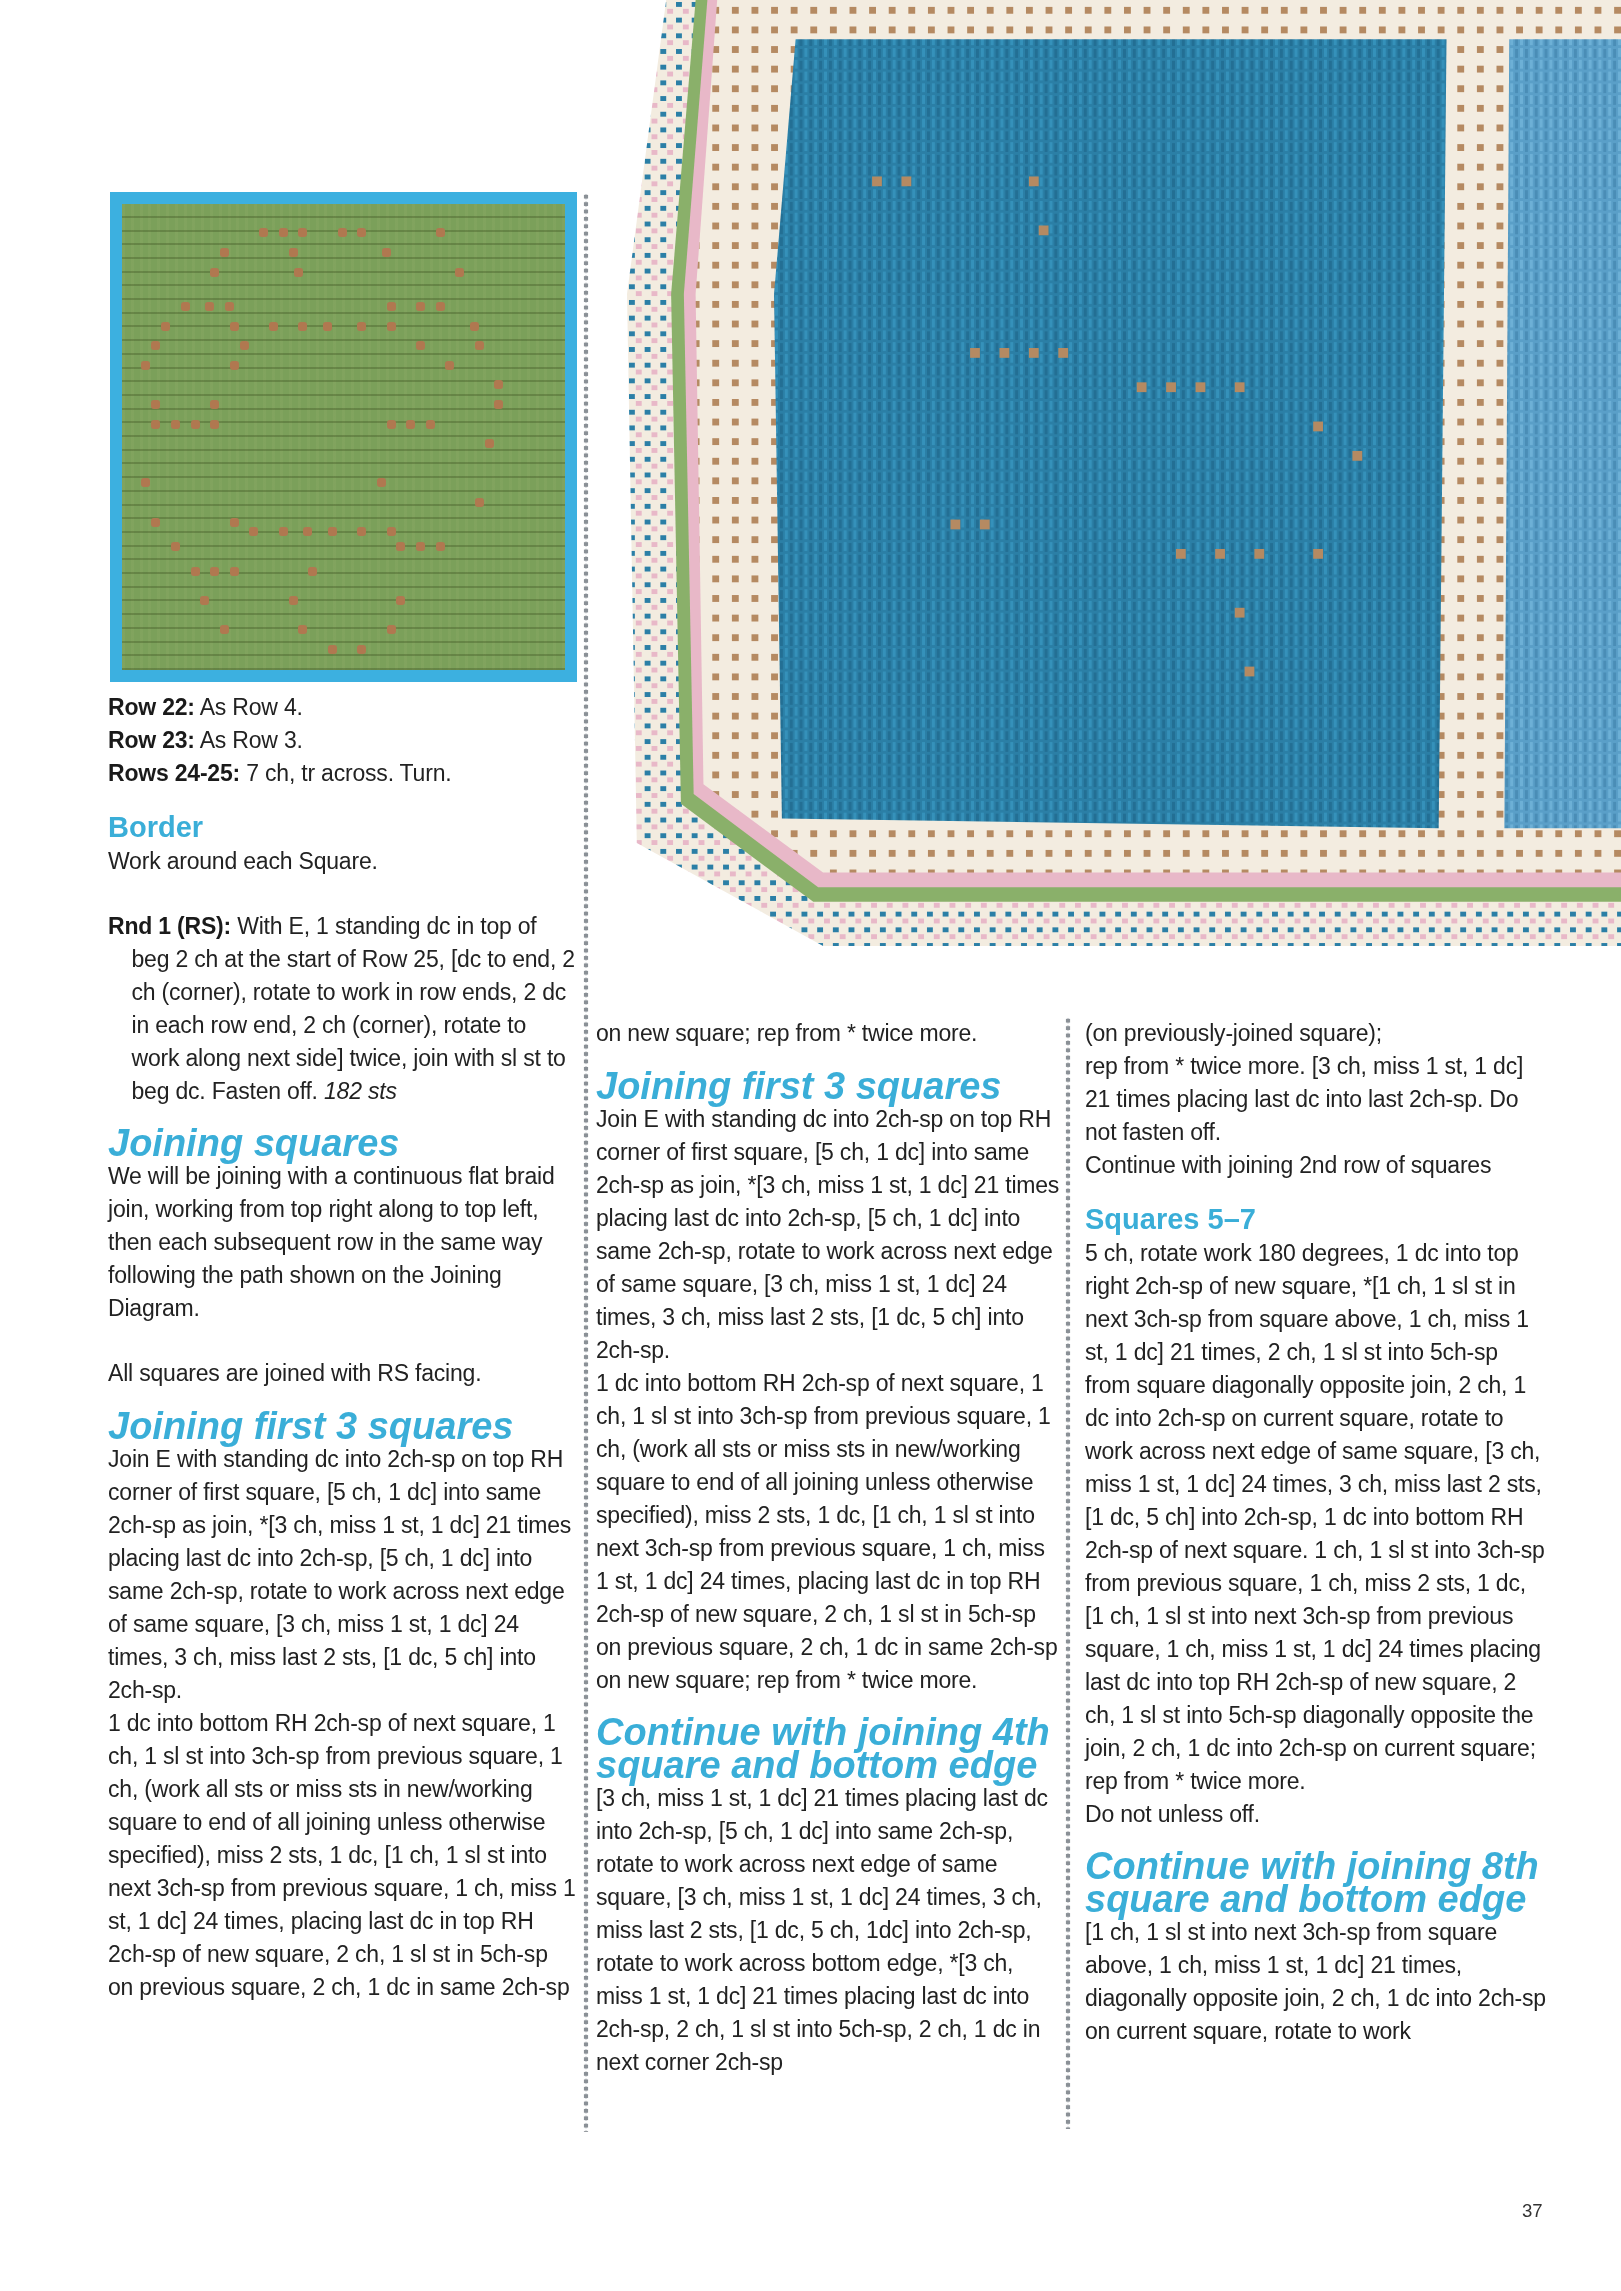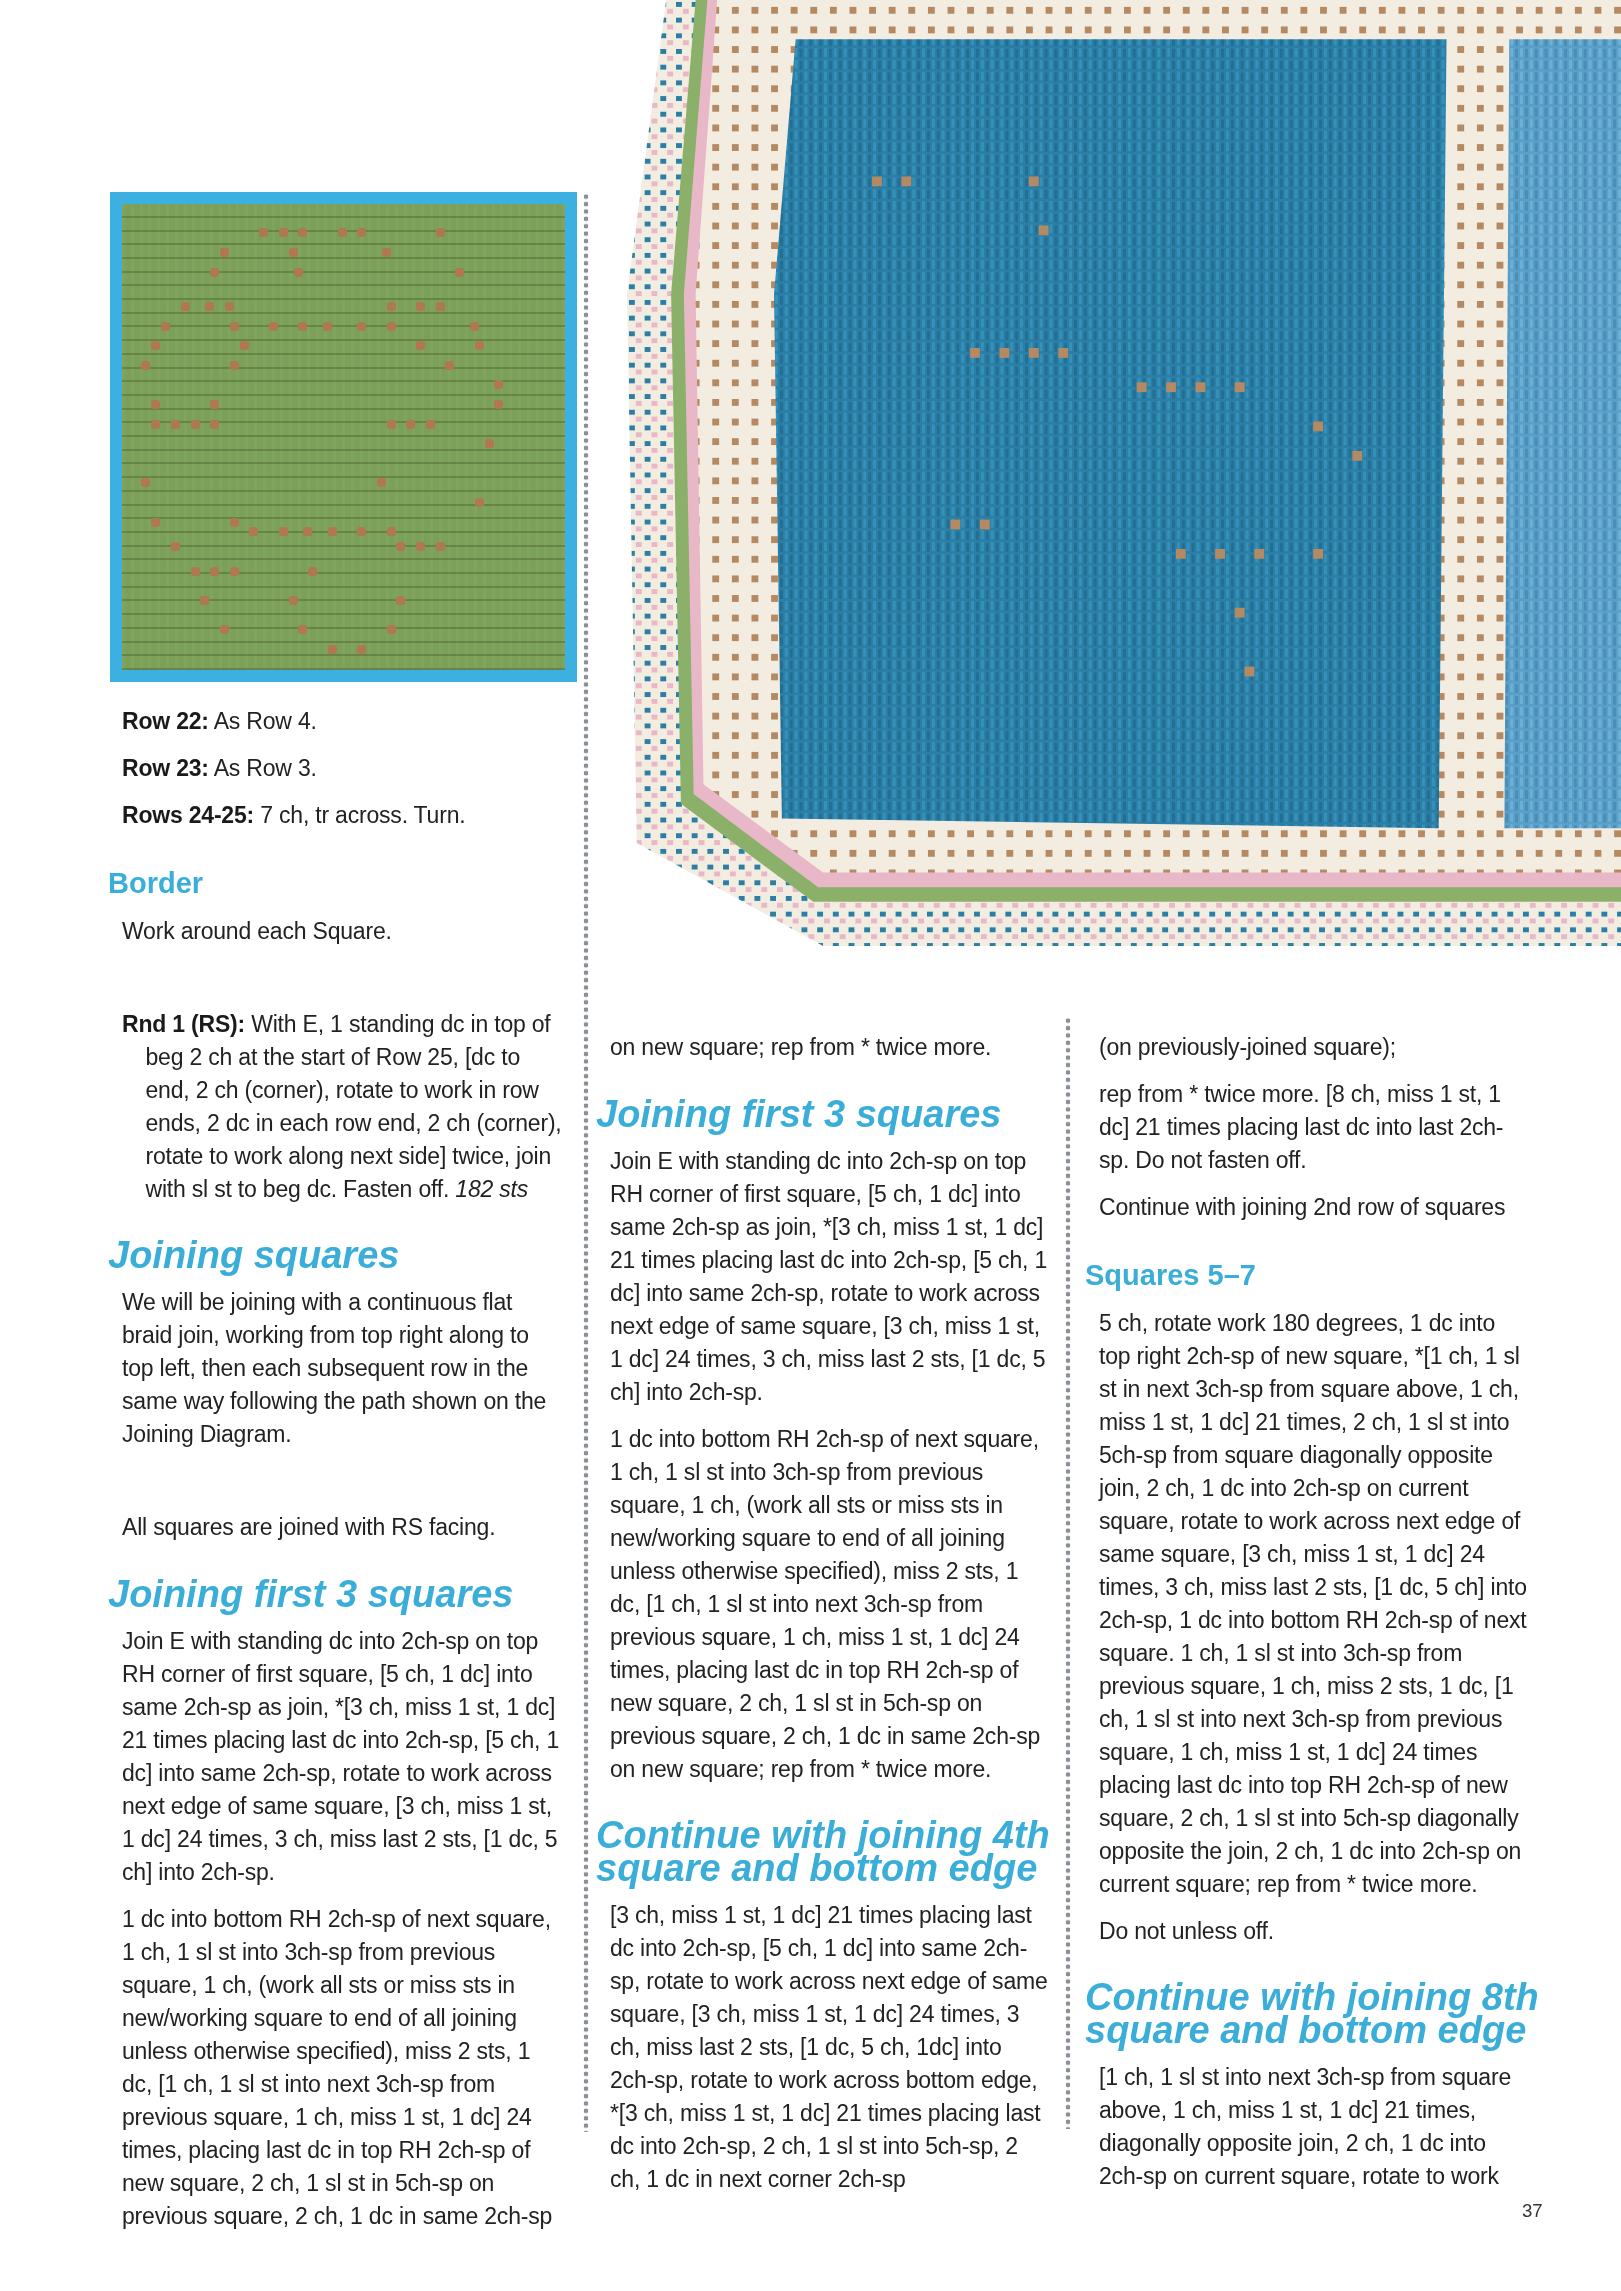--- a/index.html
+++ b/index.html
@@ -33,21 +33,21 @@
   .divider {
     position: absolute; width: 5.9px;
     background-image: radial-gradient(circle, #8a9096 2.2px, transparent 2.5px);
     background-size: 5.9px 7.4px; background-repeat: repeat-y;
   }
   .divider-left { left: 583px; top: 193px; height: 1939px; }
   .divider-right { left: 1065px; top: 1017px; height: 1112px; }
 
   
   .col { position: absolute; font-size: 23px; line-height: 33px; letter-spacing: -0.2px; }
-  .col p { margin: 14px; }
+  .col p { margin: 0; }
   .col-left { left: 108px; top: 691px; width: 470px; }
   .col-mid  { left: 596px; top: 1017px; width: 466px; }
   .col-right{ left: 1085px; top: 1017px; width: 461px; }
   .h-upright { color: #3aaed8; font-weight: bold; font-size: 29px; line-height: 35px; margin: 0; letter-spacing: 0; }
   .h-italic  { color: #3aaed8; font-weight: bold; font-style: italic; font-size: 38px; line-height: 33px; margin: 0; letter-spacing: 0; }
   b { font-weight: bold; color: #1a1a1a; }
   .indent { padding-left: 23.5px; }
   .gap { height: 32px; }
   .gap-s { height: 19.6px; }
   .page-num { position: absolute; left: 1522px; top: 2200px; font-size: 18.6px; color: #333; }
@@ -221,21 +221,21 @@
   <h2 class="h-italic">Joining first 3 squares</h2>
   <p>Join E with standing dc into 2ch-sp on top RH corner of first square, [5 ch, 1 dc] into same 2ch-sp as join, *[3 ch, miss 1 st, 1 dc] 21 times placing last dc into 2ch-sp, [5 ch, 1 dc] into same 2ch-sp, rotate to work across next edge of same square, [3 ch, miss 1 st, 1 dc] 24 times, 3 ch, miss last 2 sts, [1 dc, 5 ch] into 2ch-sp.</p>
   <p>1 dc into bottom RH 2ch-sp of next square, 1 ch, 1 sl st into 3ch-sp from previous square, 1 ch, (work all sts or miss sts in new/working square to end of all joining unless otherwise specified), miss 2 sts, 1 dc, [1 ch, 1 sl st into next 3ch-sp from previous square, 1 ch, miss 1 st, 1 dc] 24 times, placing last dc in top RH 2ch-sp of new square, 2 ch, 1 sl st in 5ch-sp on previous square, 2 ch, 1 dc in same 2ch-sp on new square; rep from * twice more.</p>
   <div class="gap-s"></div>
   <h2 class="h-italic">Continue with joining 4th square and bottom edge</h2>
   <p>[3 ch, miss 1 st, 1 dc] 21 times placing last dc into 2ch-sp, [5 ch, 1 dc] into same 2ch-sp, rotate to work across next edge of same square, [3 ch, miss 1 st, 1 dc] 24 times, 3 ch, miss last 2 sts, [1 dc, 5 ch, 1dc] into 2ch-sp, rotate to work across bottom edge, *[3 ch, miss 1 st, 1 dc] 21 times placing last dc into 2ch-sp, 2 ch, 1 sl st into 5ch-sp, 2 ch, 1 dc in next corner 2ch-sp</p>
 </div>
 
 <div class="col col-right">
   <p>(on previously-joined square);</p>
-  <p>rep from * twice more. [8 ch, miss 1 st, 1 dc] 21 times placing last dc into last 2ch-sp. Do not fasten off.</p>
+  <p>rep from * twice more. [3 ch, miss 1 st, 1 dc] 21 times placing last dc into last 2ch-sp. Do not fasten off.</p>
   <p>Continue with joining 2nd row of squares</p>
   <div class="gap-s"></div>
   <h2 class="h-upright">Squares 5–7</h2>
   <p>5 ch, rotate work 180 degrees, 1 dc into top right 2ch-sp of new square, *[1 ch, 1 sl st in next 3ch-sp from square above, 1 ch, miss 1 st, 1 dc] 21 times, 2 ch, 1 sl st into 5ch-sp from square diagonally opposite join, 2 ch, 1 dc into 2ch-sp on current square, rotate to work across next edge of same square, [3 ch, miss 1 st, 1 dc] 24 times, 3 ch, miss last 2 sts, [1 dc, 5 ch] into 2ch-sp, 1 dc into bottom RH 2ch-sp of next square. 1 ch, 1 sl st into 3ch-sp from previous square, 1 ch, miss 2 sts, 1 dc, [1 ch, 1 sl st into next 3ch-sp from previous square, 1 ch, miss 1 st, 1 dc] 24 times placing last dc into top RH 2ch-sp of new square, 2 ch, 1 sl st into 5ch-sp diagonally opposite the join, 2 ch, 1 dc into 2ch-sp on current square; rep from * twice more.</p>
   <p>Do not unless off.</p>
   <div class="gap-s"></div>
   <h2 class="h-italic">Continue with joining 8th square and bottom edge</h2>
   <p>[1 ch, 1 sl st into next 3ch-sp from square above, 1 ch, miss 1 st, 1 dc] 21 times, diagonally opposite join, 2 ch, 1 dc into 2ch-sp on current square, rotate to work</p>
 </div>
 

